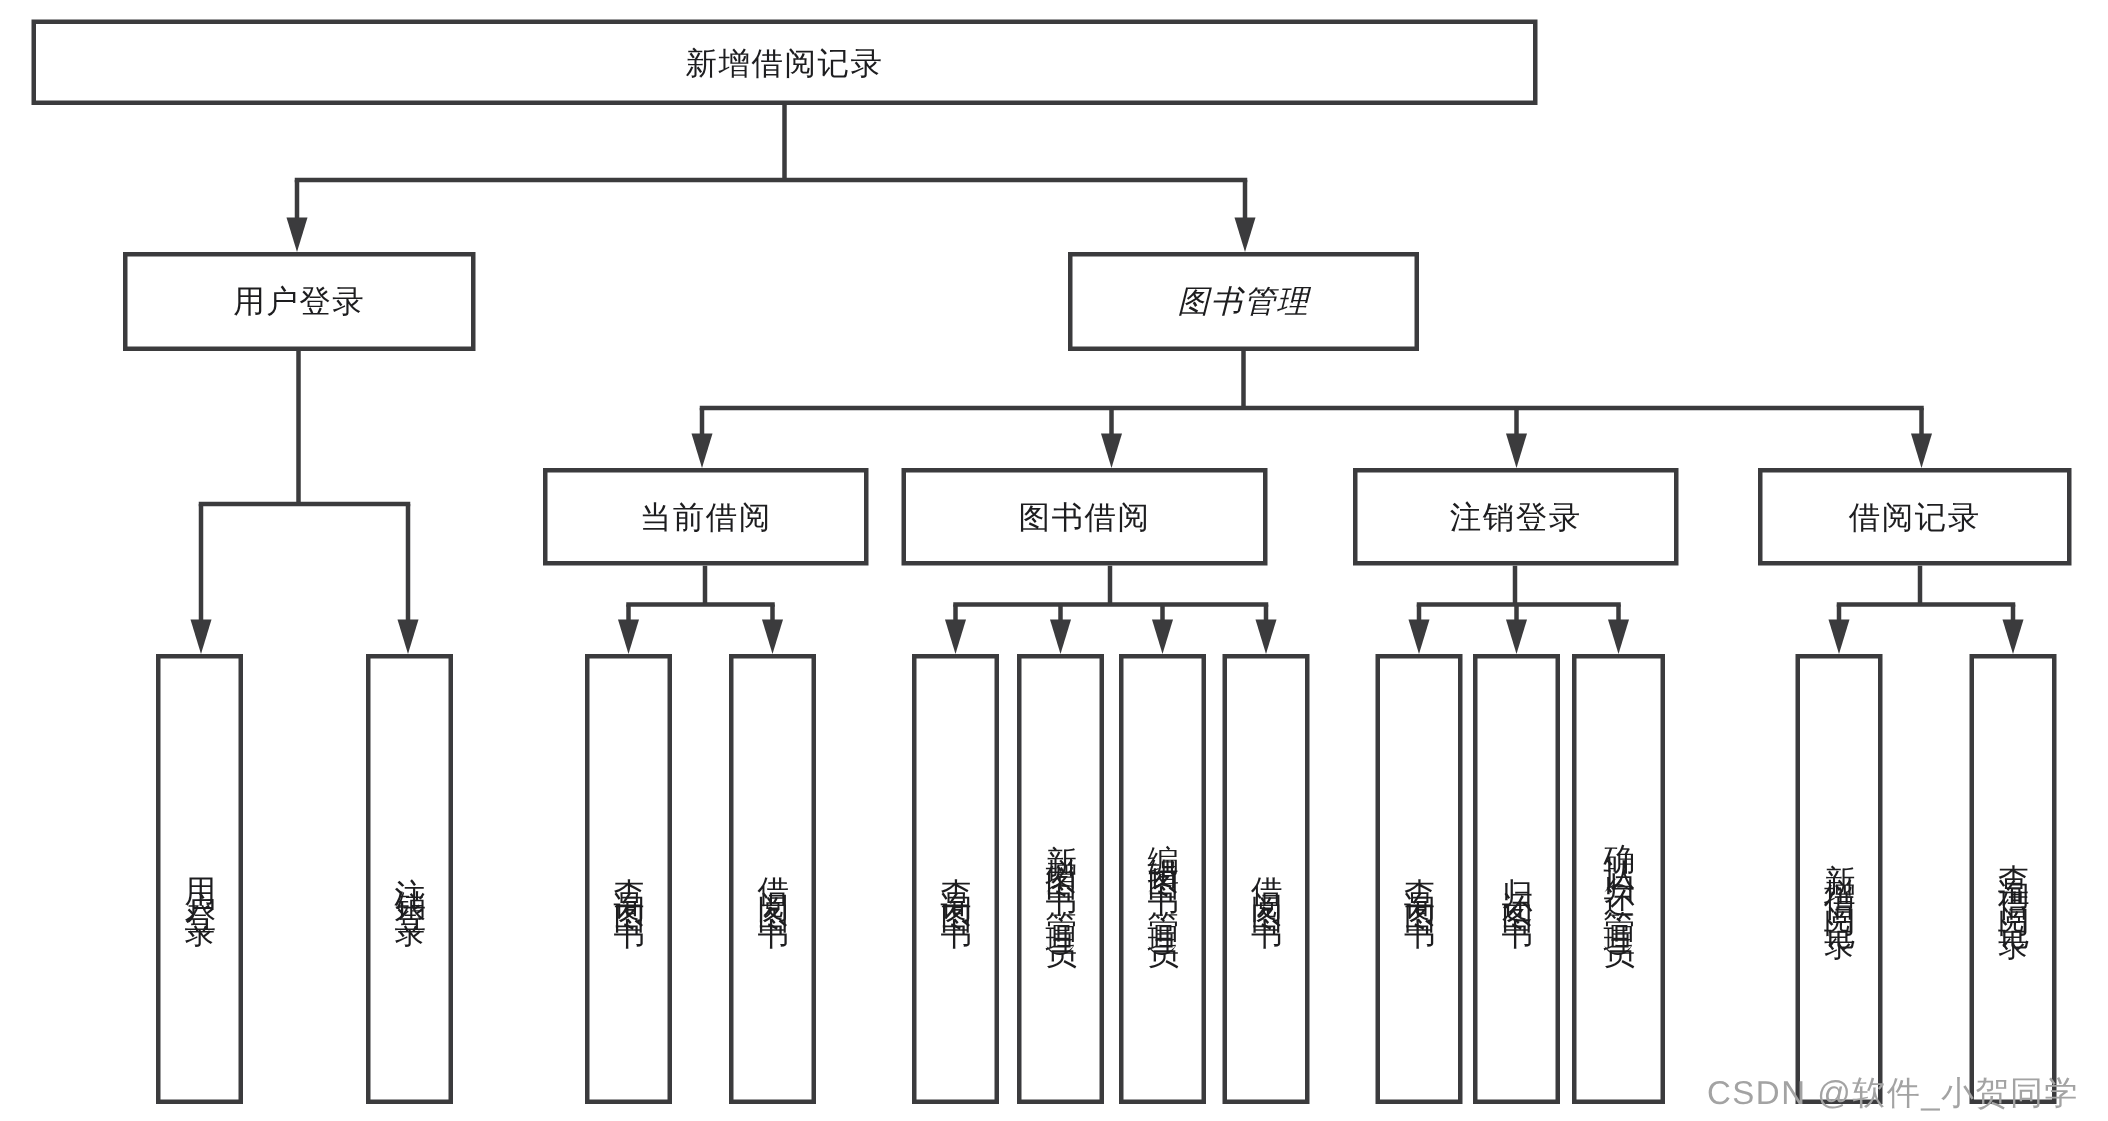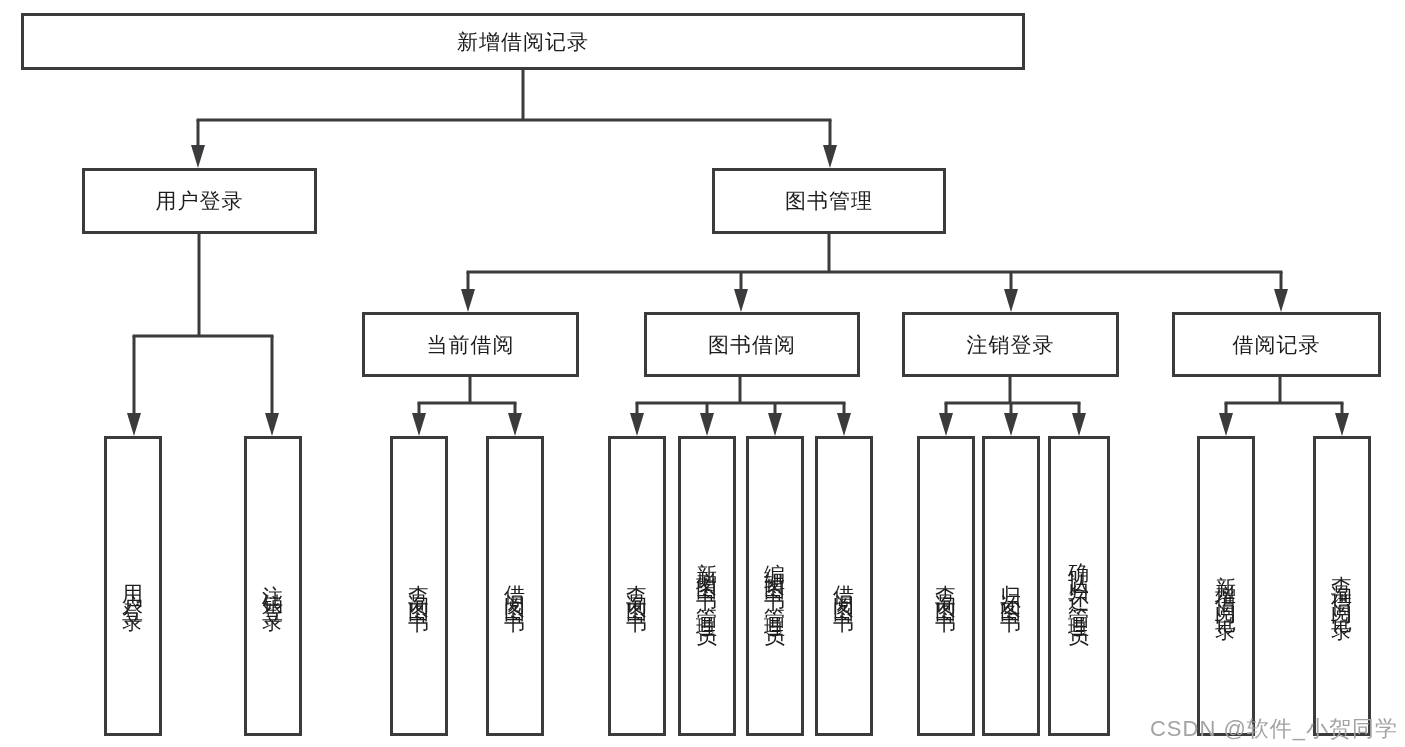--- a/index.html
+++ b/index.html
@@ -42,21 +42,21 @@
   .v-box {
     writing-mode: vertical-rl;
     text-orientation: mixed;
     font-size: 21px;
     letter-spacing: 9px;
     line-height: 1;
     white-space: nowrap;
   }
   .watermark {
     position: absolute;
-    right: 7px;
+    right: 19px;
     top: 714px;
     font-size: 22px;
     color: #a3a3a3;
     letter-spacing: 1px;
     z-index: 3;
     white-space: nowrap;
   }
 </style>
 </head>
 <body>
@@ -114,24 +114,24 @@
       <polygon points="939,413 953,413 946,436" fill="#3b3b3d"></polygon>
       <polygon points="1004,413 1018,413 1011,436" fill="#3b3b3d"></polygon>
       <polygon points="1072,413 1086,413 1079,436" fill="#3b3b3d"></polygon>
       <polygon points="1219,413 1233,413 1226,436" fill="#3b3b3d"></polygon>
       <polygon points="1335,413 1349,413 1342,436" fill="#3b3b3d"></polygon>
     </svg>
 
   <div class="box h-box" style="left:21px; top:13px; width:1004px; height:57px;">新增借阅记录</div>
 
   <div class="box h-box" style="left:82px; top:168px; width:235px; height:66px;">用户登录</div>
-  <div class="box h-box" style="left:712px; top:168px; width:234px; height:66px;">图书管理</div>
+  <div class="box h-box" style="left:712px; top:168px; width:234px; height:66px;font-style:italic;">图书管理</div>
 
   <div class="box h-box" style="left:362px; top:312px; width:217px; height:65px;">当前借阅</div>
-  <div class="box h-box" style="left:644px; top:312px; width:216px; height:65px;">图书借阅</div>
+  <div class="box h-box" style="left:601px; top:312px; width:244px; height:65px;">图书借阅</div>
   <div class="box h-box" style="left:902px; top:312px; width:217px; height:65px;">注销登录</div>
   <div class="box h-box" style="left:1172px; top:312px; width:209px; height:65px;">借阅记录</div>
 
   <div class="box v-box" style="left:104px; top:436px; width:58px; height:300px;">用户登录</div>
   <div class="box v-box" style="left:244px; top:436px; width:58px; height:300px;">注销登录</div>
 
   <div class="box v-box" style="left:390px; top:436px; width:58px; height:300px;">查询图书</div>
   <div class="box v-box" style="left:486px; top:436px; width:58px; height:300px;">借阅图书</div>
 
   <div class="box v-box" style="left:608px; top:436px; width:58px; height:300px;">查询图书</div>

